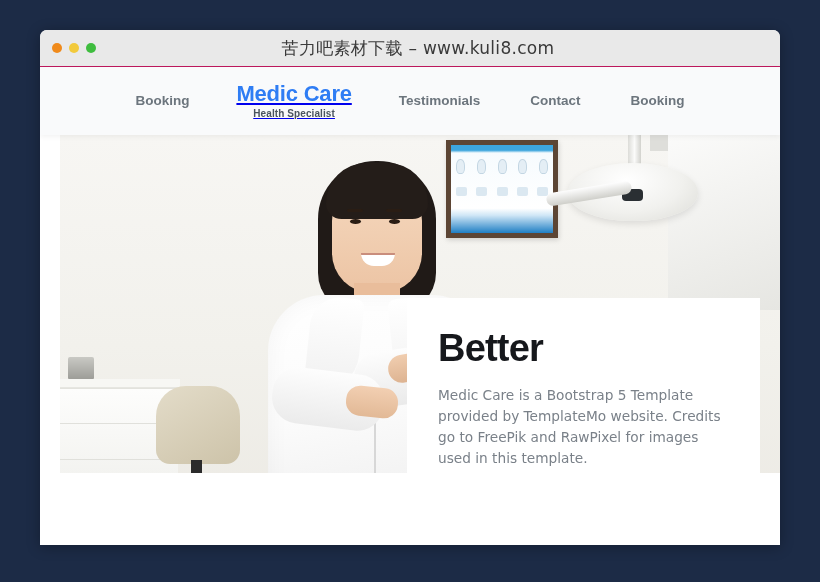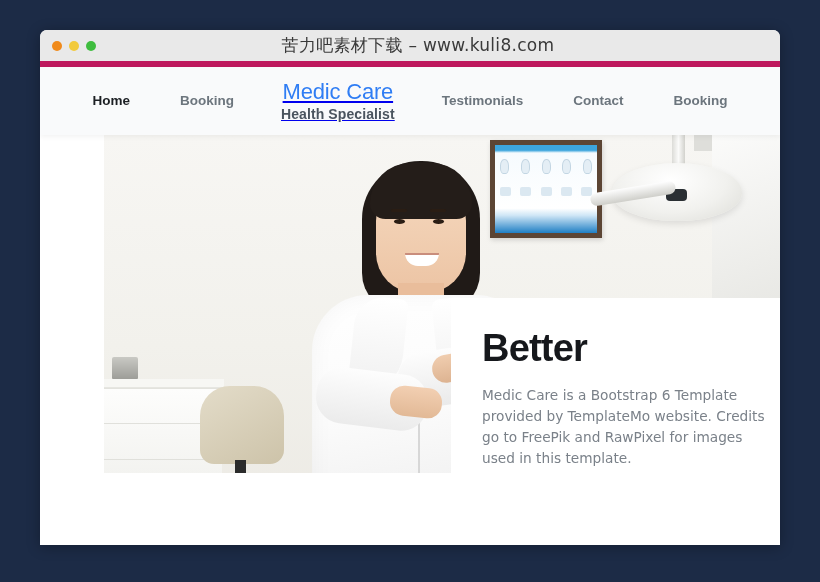--- a/index.html
+++ b/index.html
@@ -27,21 +27,21 @@
     border-radius: 7px 7px 0 0;
     overflow: hidden;
     box-shadow: 0 2px 14px rgba(0,0,0,0.30);
   }
 
   
   .titlebar {
     position: relative;
     height: 37px;
     background: #e9e9e9;
-    border-bottom: 6px solid #be185d;
+    border-bottom: 1px solid #be185d;
     display: flex;
     align-items: center;
     padding-left: 16px;
   }
 
   .traffic-lights {
     position: absolute;
     left: 12px;
     top: 50%;
     transform: translateY(-50%);
@@ -92,42 +92,41 @@
   .nav-link.active { color: #1c1f23; }
 
   .brand {
     padding: 0 22px;
     text-align: center;
     line-height: 1;
   }
   .brand-name {
     display: block;
     font-size: 22px;
-    font-weight: normal;
+    font-weight: bold;
     color: #2f7df4;
     letter-spacing: -0.2px;
     white-space: nowrap;
   }
   .brand-sub {
     display: block;
     margin-top: 4px;
-    font-size: 14px;
+    font-size: 10px;
     font-weight: bold;
     color: #4a545e;
     letter-spacing: 0.1px;
     white-space: nowrap;
   }
 
   
   .hero {
     position: relative;
     height: 338px;
     background: #ffffff;
     overflow: hidden;
-    margin-left: 44px;
   }
 
   .hero-photo {
     position: absolute;
     left: 20px;
     top: 0;
     width: 720px;
     height: 383px;
     overflow: hidden;
     background: #f3f2ef;
@@ -487,21 +486,20 @@
   <div class="titlebar">
     <div class="traffic-lights">
       <span class="tl-dot tl-close"></span>
       <span class="tl-dot tl-min"></span>
       <span class="tl-dot tl-max"></span>
     </div>
     <div class="titlebar-title">苦力吧素材下载 – www.kuli8.com</div>
   </div>
 
   <nav class="navbar">
-    <a class="nav-link active" href="#">Home</a>
     <a class="nav-link" href="#">Booking</a>
 
     <a class="brand" href="#">
       <span class="brand-name">Medic Care</span>
       <span class="brand-sub">Health Specialist</span>
     </a>
 
     <a class="nav-link" href="#">Testimonials</a>
     <a class="nav-link" href="#">Contact</a>
     <a class="nav-link" href="#">Booking</a>
@@ -575,21 +573,21 @@
           <div class="doc-arm-l"></div>
           <div class="doc-hand-r"></div>
           <div class="doc-hand-l"></div>
         </div>
       </div>
       <div class="photo-fade"></div>
     </div>
 
     <div class="hero-card">
       <div class="hero-title-1">Better</div>
-      <p class="hero-desc">Medic Care is a Bootstrap 6 Template provided by TemplateMo website. Credits go to FreePik and RawPixel for images used in this template.</p>
+      <p class="hero-desc">Medic Care is a Bootstrap 5 Template provided by TemplateMo website. Credits go to FreePik and RawPixel for images used in this template.</p>
       <form class="hero-form">
         <input class="hero-input" type="text" placeholder="" style="">
         <button class="hero-submit" type="button"></button>
       </form>
     </div>
 
   </section>
 
   <div class="window-clip"></div>
 </div>

